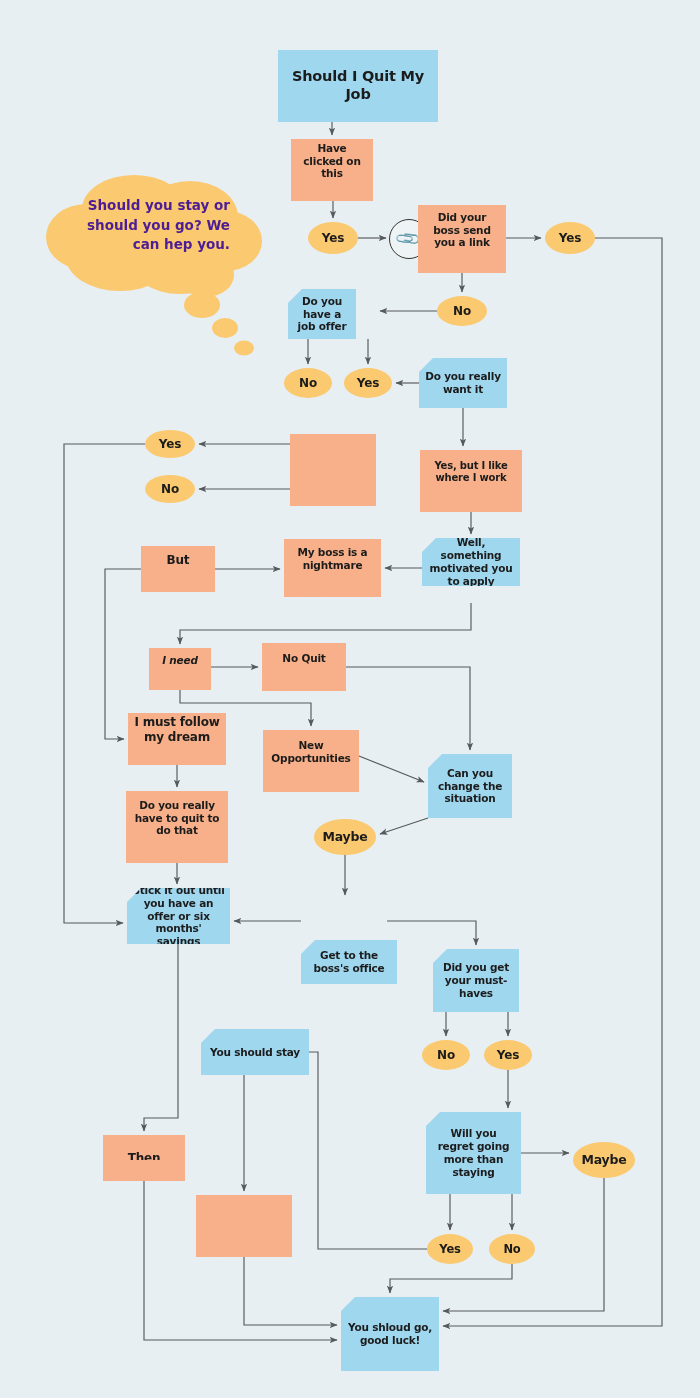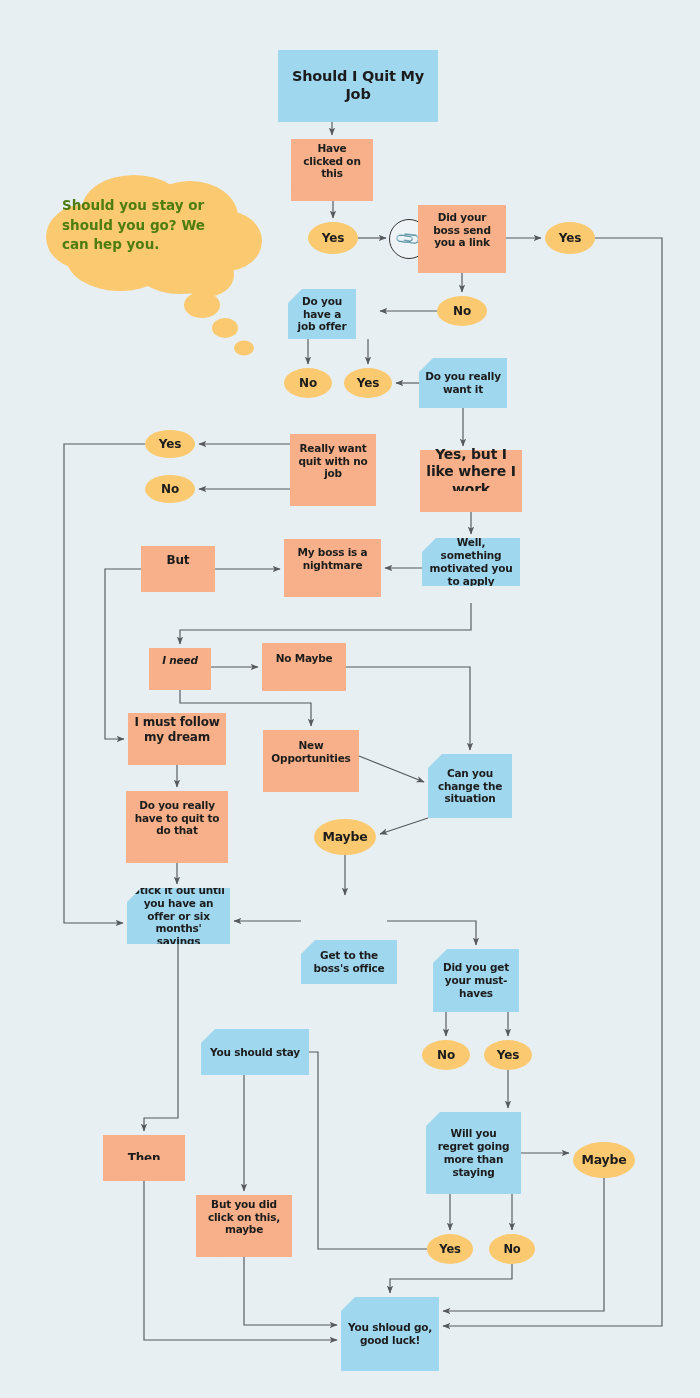--- a/index.html
+++ b/index.html
@@ -34,21 +34,21 @@
 
   
   .clip{position:absolute;border-radius:50%;background:#eef3f5;border:1.4px solid #333;
         display:flex;align-items:center;justify-content:center;font-weight:normal;
         color:#777;}
   .clip span{font-size:17px;transform:rotate(-42deg);display:block;}
 
   
   #bubble{position:absolute;}
   #bubble .txt{position:absolute;left:62px;top:196px;width:168px;font-size:13.5px;
-               font-weight:bold;color:#4d7c0f;line-height:1.45;}
+               font-weight:bold;color:#4c1d95;line-height:1.45;text-align:right;}
 </style>
 </head>
 <body>
 
 <div id="stage">
 
   <div id="bubble">
     <svg width="260" height="200" viewBox="0 0 260 200" style="position:absolute;left:30px;top:165px;">
       <g fill="#fbc96f">
         <ellipse cx="104" cy="44" rx="52" ry="34"></ellipse>
@@ -157,37 +157,34 @@
       <div class="node pill" style="left: 284px; top: 368px; width: 48px; height: 30px; font-size: 12px; padding: 0px 5px;">
         <span>No</span>
       </div>
       <div class="node pill" style="left: 344px; top: 368px; width: 48px; height: 30px; font-size: 12px; padding: 0px 5px;">
         <span>Yes</span>
       </div>
       <div class="node blue" style="left: 419px; top: 358px; width: 88px; height: 50px; font-size: 10.5px; padding: 0px 5px;">
         <span>Do you really want it</span>
       </div>
       <div class="node orange" style="left: 420px; top: 450px; width: 102px; height: 62px;">
-        <div class="inner" style="font-size:14px;">
+        <div class="inner" style="font-size:10px;">
           <span>Yes, but I like where I work</span>
         </div>
         <svg class="wv" viewBox="0 0 100 22" preserveAspectRatio="none">
           <path d="M0,0 L100,0 L100,9 C86,25 72,3 57,11 C42,19 28,25 14,17 C8,13.5 3,10 0,9 Z" fill="#f7b089"></path>
         </svg>
       </div>
       <div class="node pill" style="left: 145px; top: 430px; width: 50px; height: 28px; font-size: 12px; padding: 0px 5px;">
         <span>Yes</span>
       </div>
       <div class="node pill" style="left: 145px; top: 475px; width: 50px; height: 28px; font-size: 12px; padding: 0px 5px;">
         <span>No</span>
       </div>
       <div class="node orange" style="left: 290px; top: 434px; width: 86px; height: 72px;">
-        <div class="inner" style="font-size:10.5px;">
-          <span>Really want quit with no job</span>
-        </div>
         <svg class="wv" viewBox="0 0 100 22" preserveAspectRatio="none">
           <path d="M0,0 L100,0 L100,9 C86,25 72,3 57,11 C42,19 28,25 14,17 C8,13.5 3,10 0,9 Z" fill="#f7b089"></path>
         </svg>
       </div>
       <div class="node blue" style="left: 422px; top: 538px; width: 98px; height: 48px; font-size: 10.5px; padding: 0px 5px;">
         <span>Well, something motivated you to apply</span>
       </div>
       <div class="node orange" style="left: 141px; top: 546px; width: 74px; height: 46px;">
         <div class="inner" style="font-size:12px;">
           <span>But</span>
@@ -207,21 +204,21 @@
       <div class="node orange" style="left: 149px; top: 648px; width: 62px; height: 42px; font-style: italic;">
         <div class="inner" style="font-size:10.5px;">
           <span>I need</span>
         </div>
         <svg class="wv" viewBox="0 0 100 22" preserveAspectRatio="none">
           <path d="M0,0 L100,0 L100,9 C86,25 72,3 57,11 C42,19 28,25 14,17 C8,13.5 3,10 0,9 Z" fill="#f7b089"></path>
         </svg>
       </div>
       <div class="node orange" style="left: 262px; top: 643px; width: 84px; height: 48px;">
         <div class="inner" style="font-size:10.5px;">
-          <span>No Maybe</span>
+          <span>No Quit</span>
         </div>
         <svg class="wv" viewBox="0 0 100 22" preserveAspectRatio="none">
           <path d="M0,0 L100,0 L100,9 C86,25 72,3 57,11 C42,19 28,25 14,17 C8,13.5 3,10 0,9 Z" fill="#f7b089"></path>
         </svg>
       </div>
       <div class="node orange" style="left: 128px; top: 713px; width: 98px; height: 52px;">
         <div class="inner" style="font-size:12px;">
           <span>I must follow my dream</span>
         </div>
         <svg class="wv" viewBox="0 0 100 22" preserveAspectRatio="none">
@@ -276,23 +273,20 @@
       </div>
       <div class="node orange" style="left: 103px; top: 1135px; width: 82px; height: 46px;">
         <div class="inner" style="font-size:12px;margin-top:19px;">
           <span>Then</span>
         </div>
         <svg class="wv" viewBox="0 0 100 22" preserveAspectRatio="none">
           <path d="M0,0 L100,0 L100,9 C86,25 72,3 57,11 C42,19 28,25 14,17 C8,13.5 3,10 0,9 Z" fill="#f7b089"></path>
         </svg>
       </div>
       <div class="node orange" style="left: 196px; top: 1195px; width: 96px; height: 62px;">
-        <div class="inner" style="font-size:10.5px;">
-          <span>But you did click on this, maybe</span>
-        </div>
         <svg class="wv" viewBox="0 0 100 22" preserveAspectRatio="none">
           <path d="M0,0 L100,0 L100,9 C86,25 72,3 57,11 C42,19 28,25 14,17 C8,13.5 3,10 0,9 Z" fill="#f7b089"></path>
         </svg>
       </div>
       <div class="node pill" style="left: 427px; top: 1234px; width: 46px; height: 30px; font-size: 11.5px; padding: 0px 5px;">
         <span>Yes</span>
       </div>
       <div class="node pill" style="left: 489px; top: 1234px; width: 46px; height: 30px; font-size: 11.5px; padding: 0px 5px;">
         <span>No</span>
       </div>

